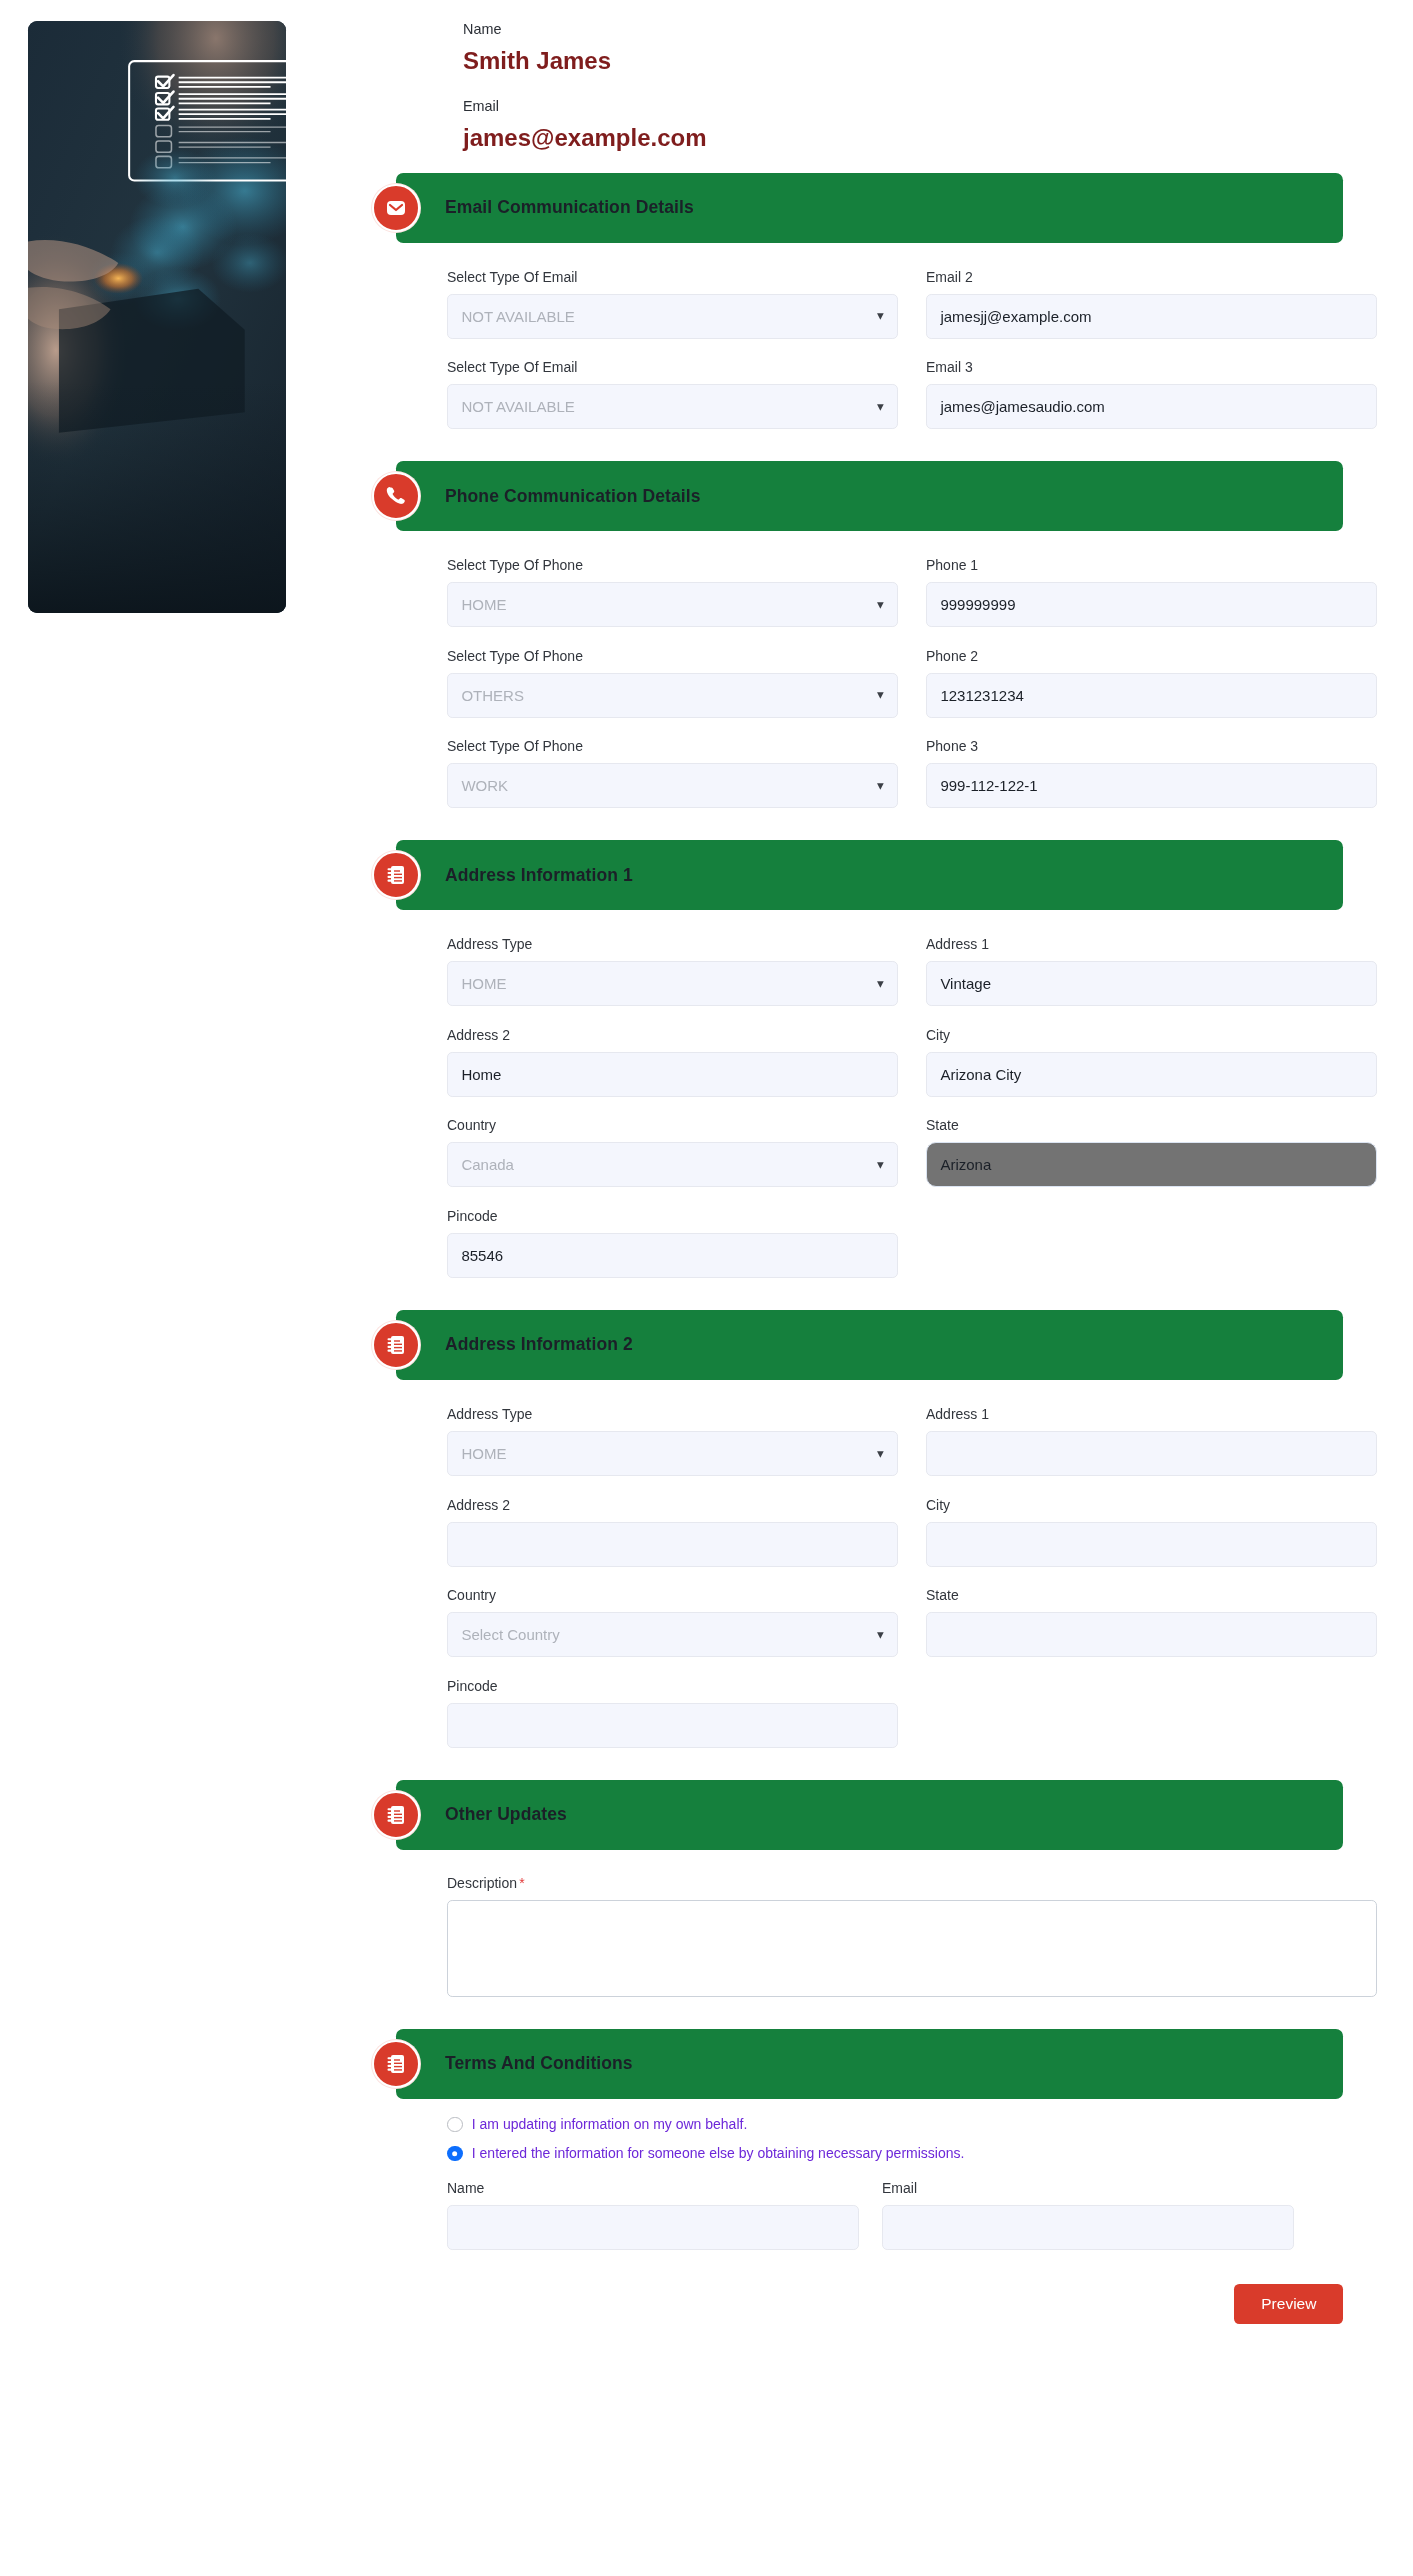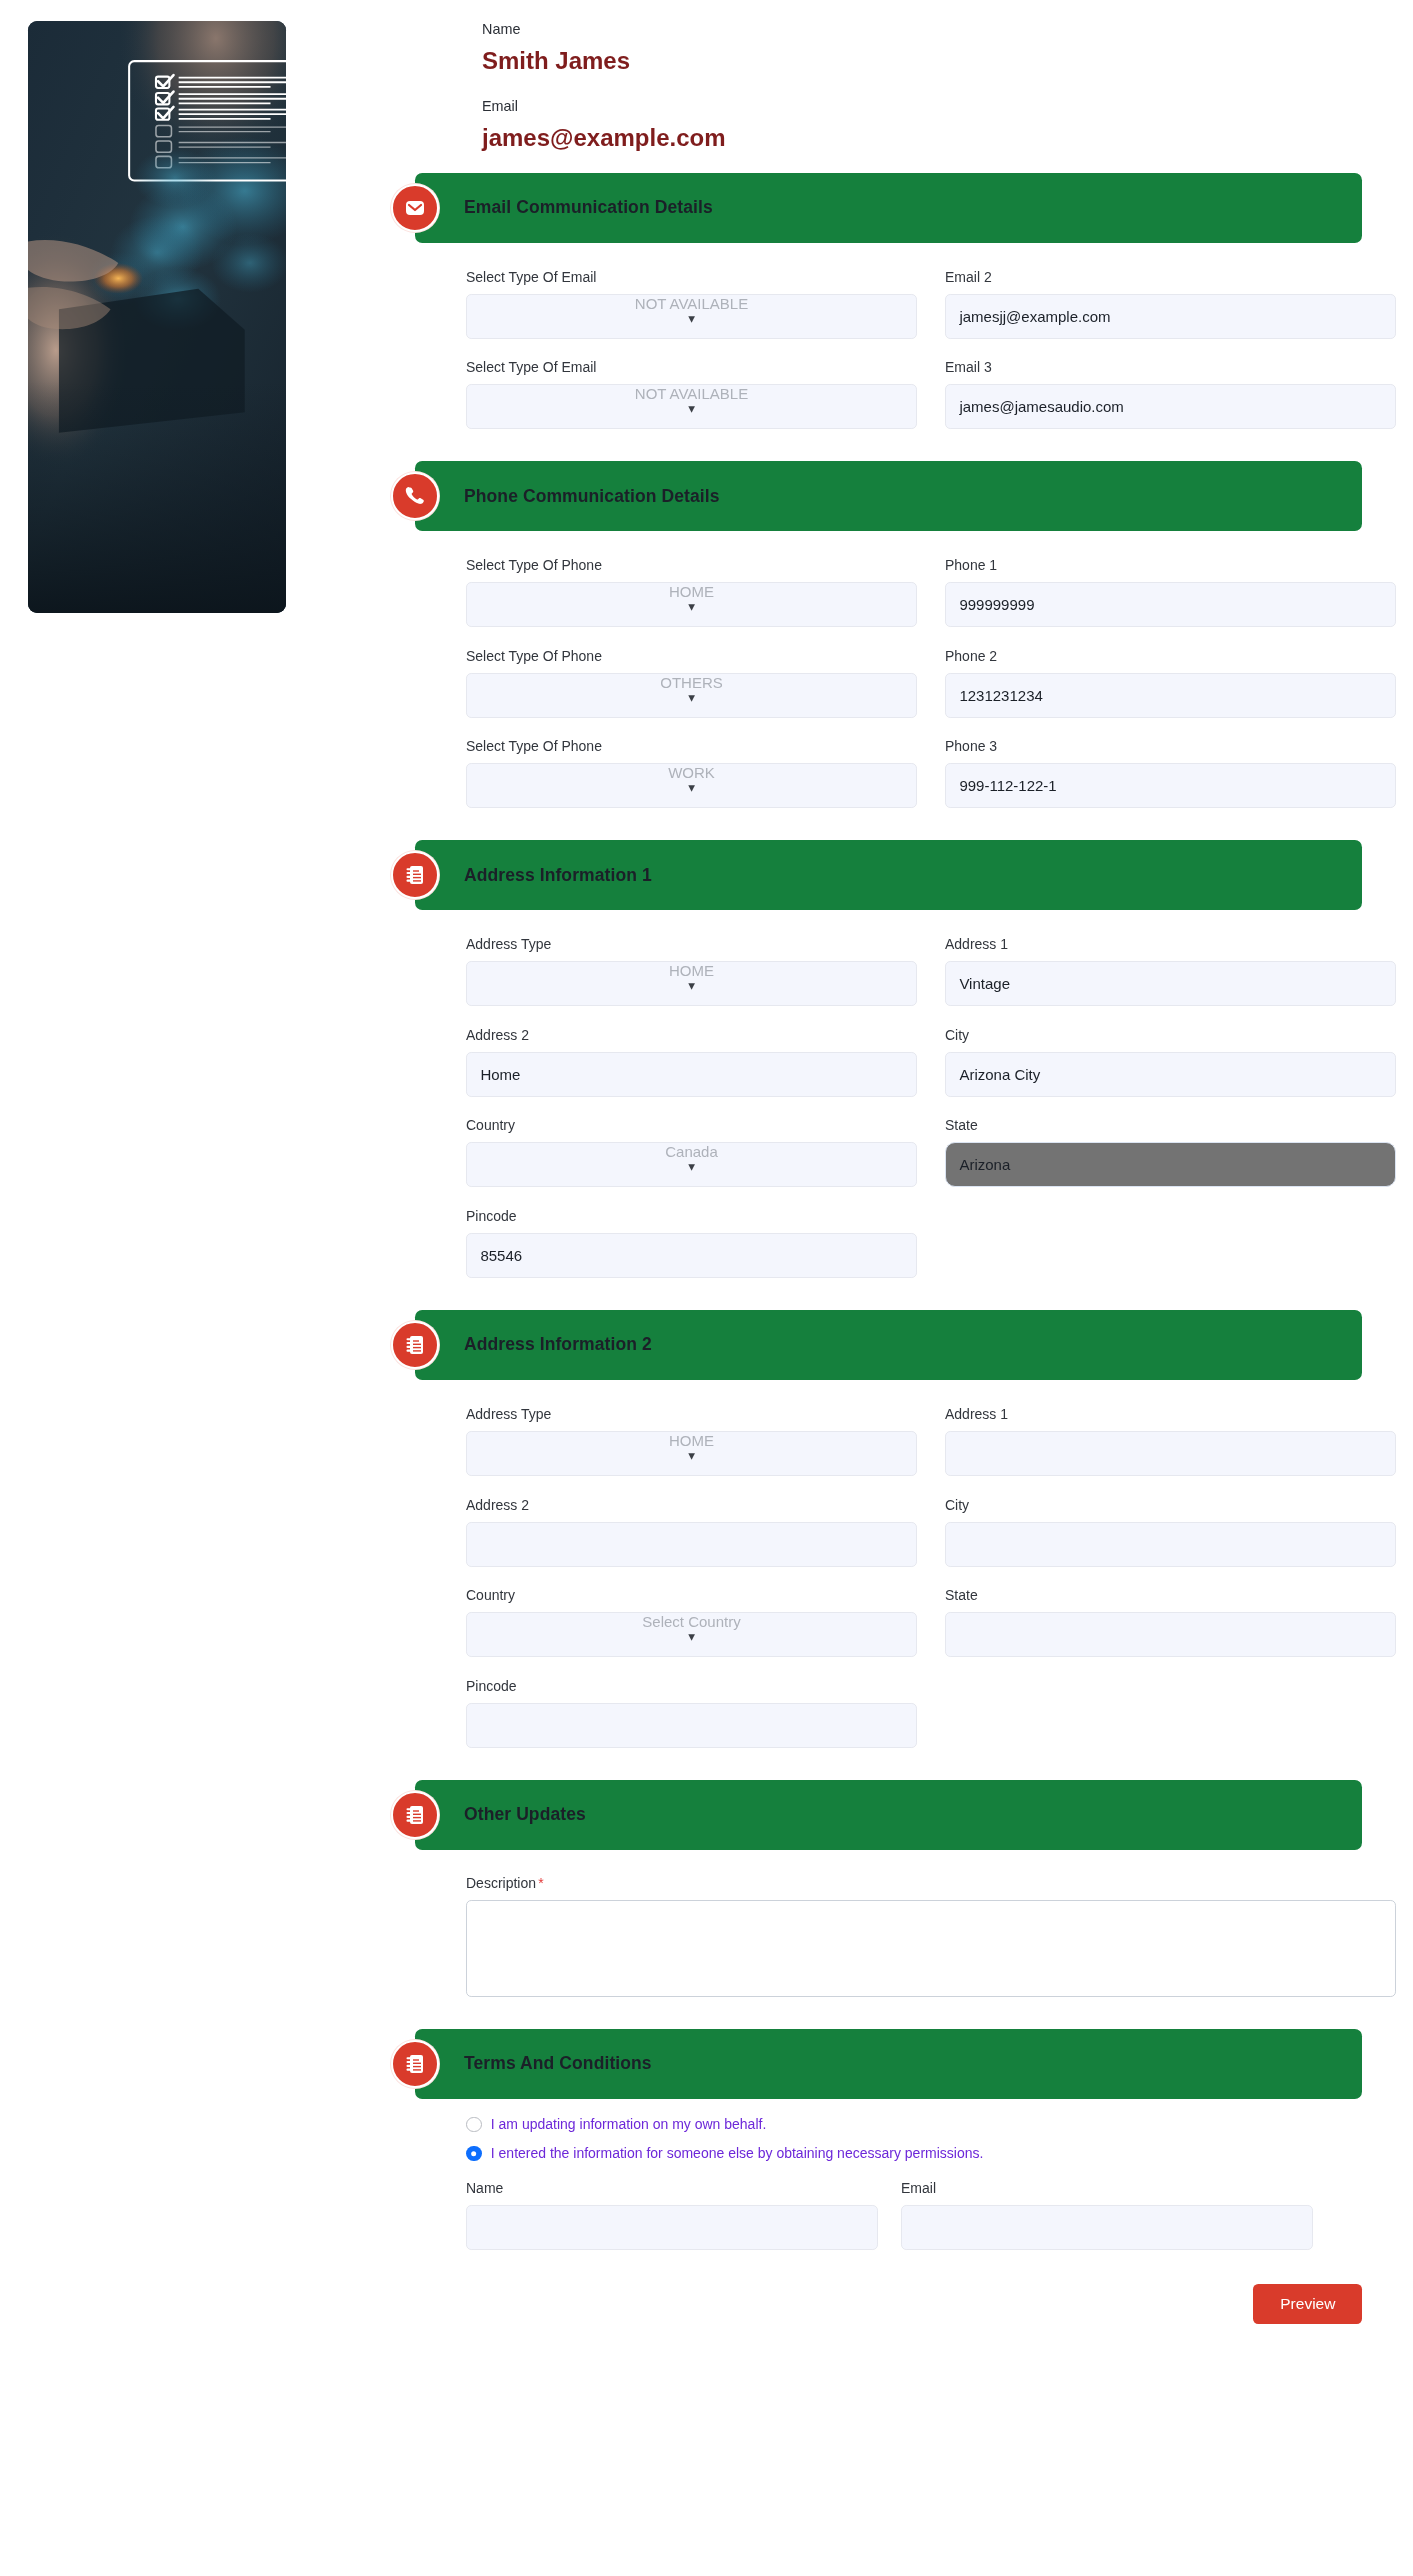--- a/index.html
+++ b/index.html
@@ -22,21 +22,21 @@
     width: 258px; height: 592px;
     border-radius: 9.3px;
     overflow: hidden;
     background: #1d2c39;
   }
   #hero svg { display:block; width:100%; height:100%; }
 
   
   #form-col {
     position: absolute;
-    left: 371px; top: 20.6px;
+    left: 352px; top: 20.6px;
     width: 994px;
   }
 
   
   .ident { padding-left: 111px; }
   .ident-label {
     font-size: 14.4px;
     color: #2b2f36;
     font-weight: 400;
     line-height: 1.2;
@@ -110,23 +110,22 @@
     background: #f4f6fd;
     border: 0.5px solid #e6e8ef;
     border-radius: 5.2px;
     display: flex;
     align-items: center;
     padding: 0 13.4px;
     font-size: 15px;
     color: #1b2028;
   }
   .ctl.select {
-    justify-content: flex-start;
+    justify-content: space-between;
     color: #aeb2ba;
-    flex-direction: column;
   }
   .ctl.select .chev {
     color: #3b3f46;
     font-size: 13.4px;
     line-height: 1;
   }
   .ctl.focused { background: #737373; border-color: #dbe4f2; border-radius: 10px; }
 
   
   .span-left { grid-column: 1; }

